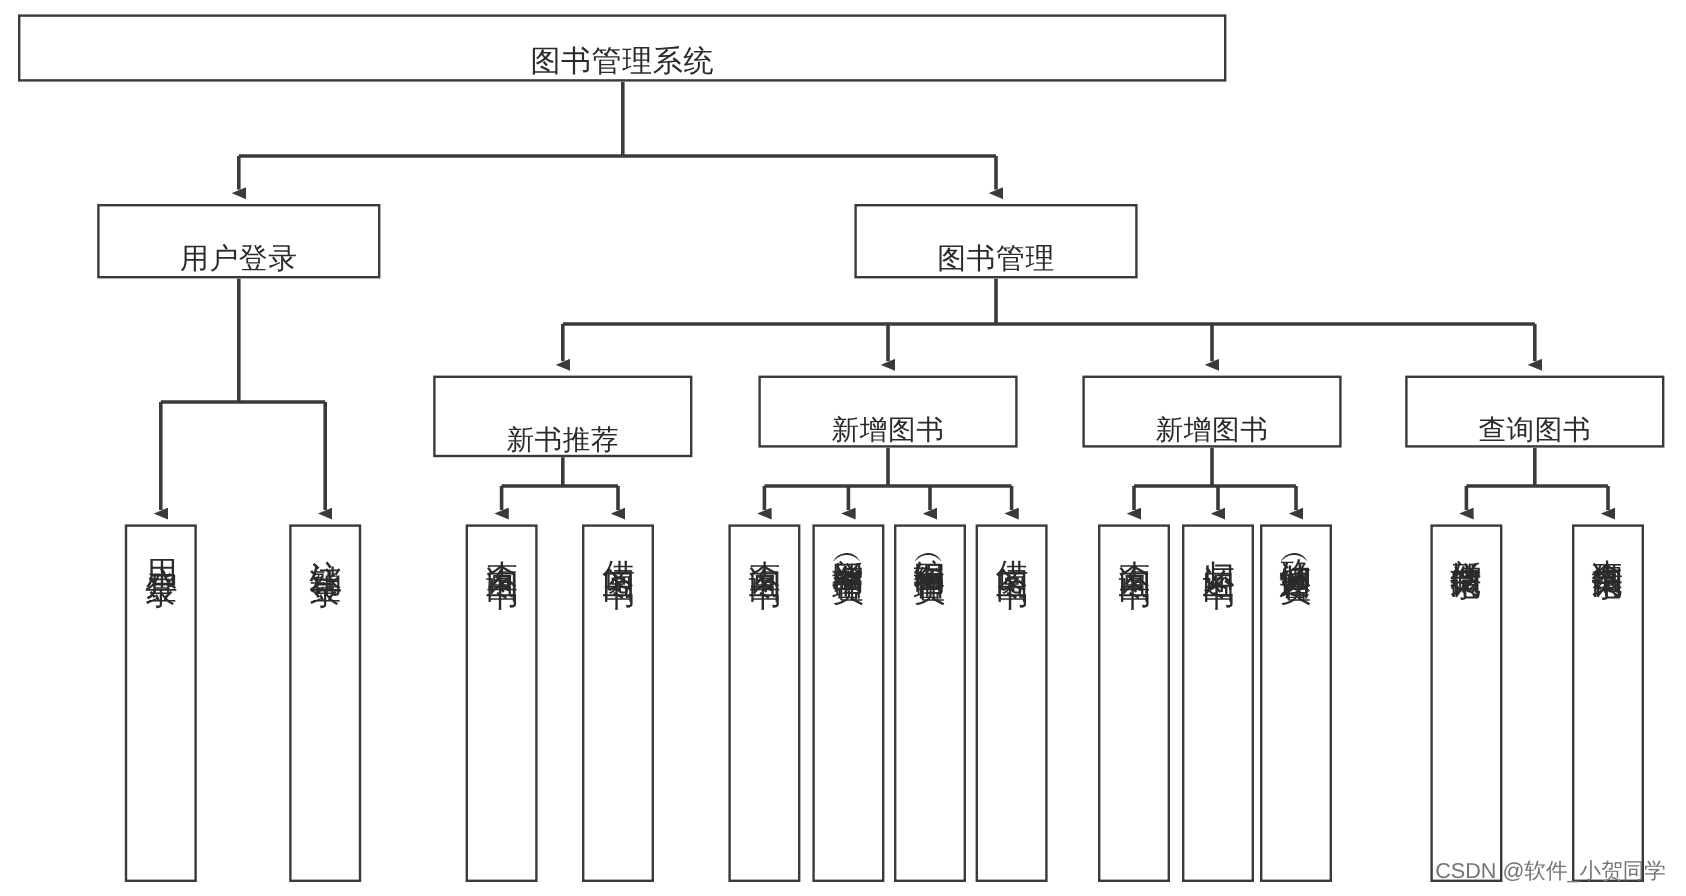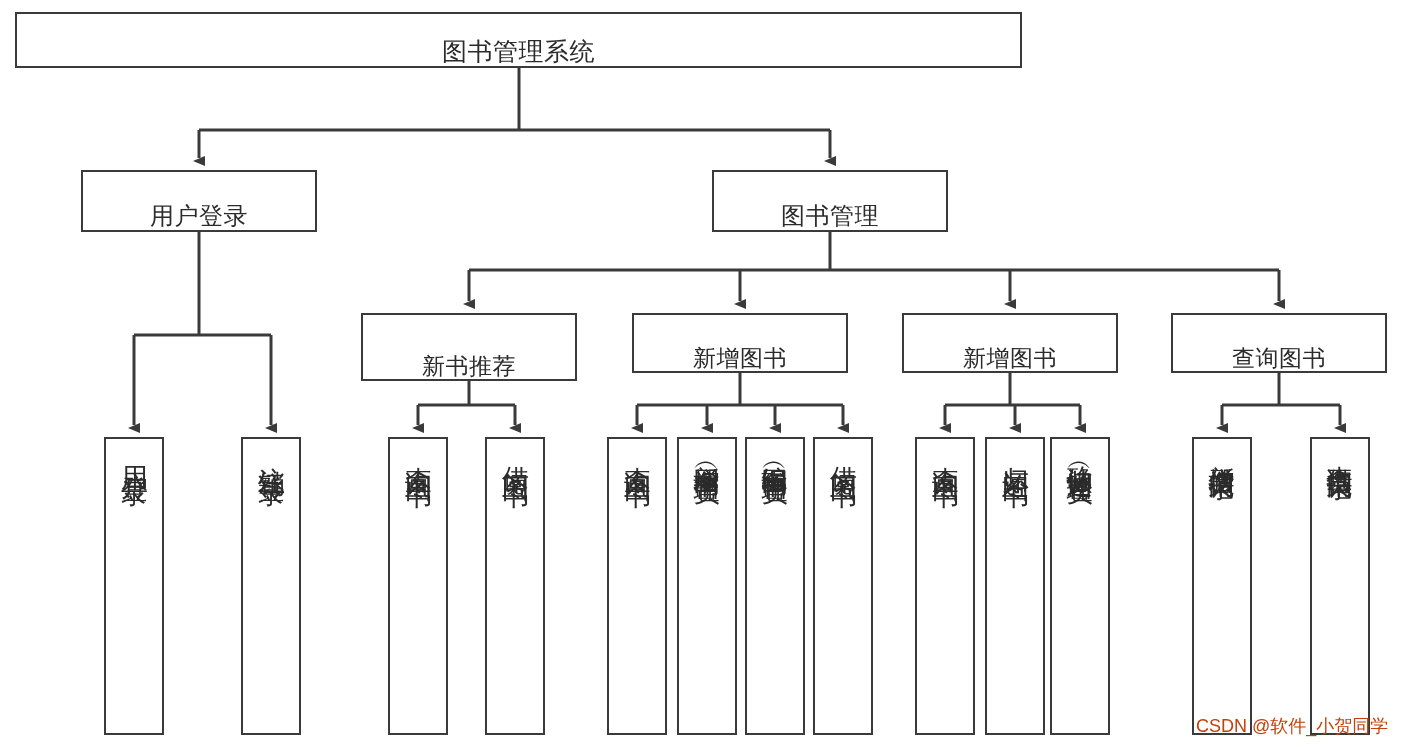--- a/index.html
+++ b/index.html
@@ -60,21 +60,21 @@
   }
   .node.leaf.tall .label {
     font-size: 26px;
     letter-spacing: 2px;
   }
   .watermark {
     position: absolute;
     left: 1196px;
     top: 714px;
     font-size: 18px;
-    color: #c2410c;
+    color: #737373;
     white-space: nowrap;
     font-family: "Liberation Sans", "DejaVu Sans", sans-serif;
   }
 </style>
 </head>
 <body>
 
 <div id="canvas">
 
   <svg class="wires" viewBox="0 0 1405 747">

